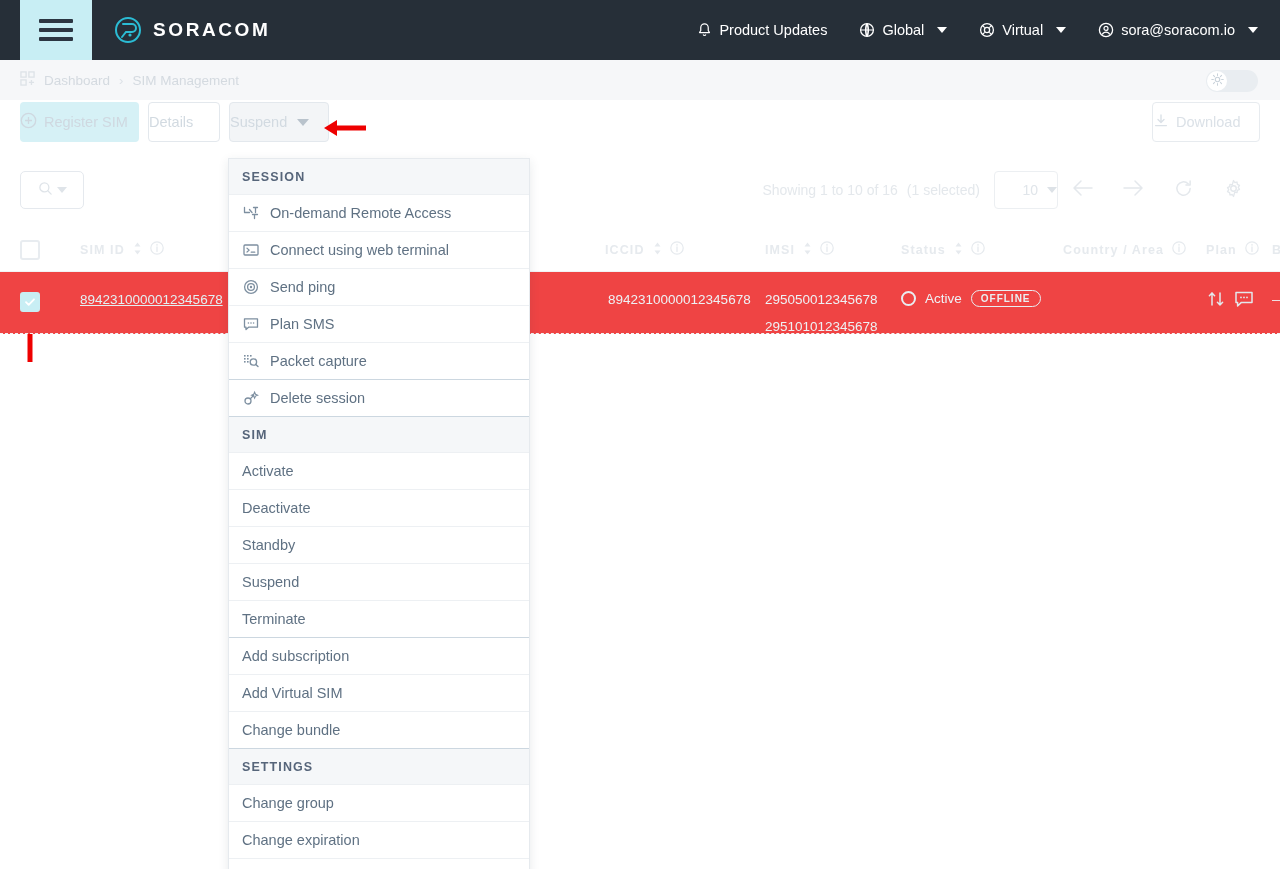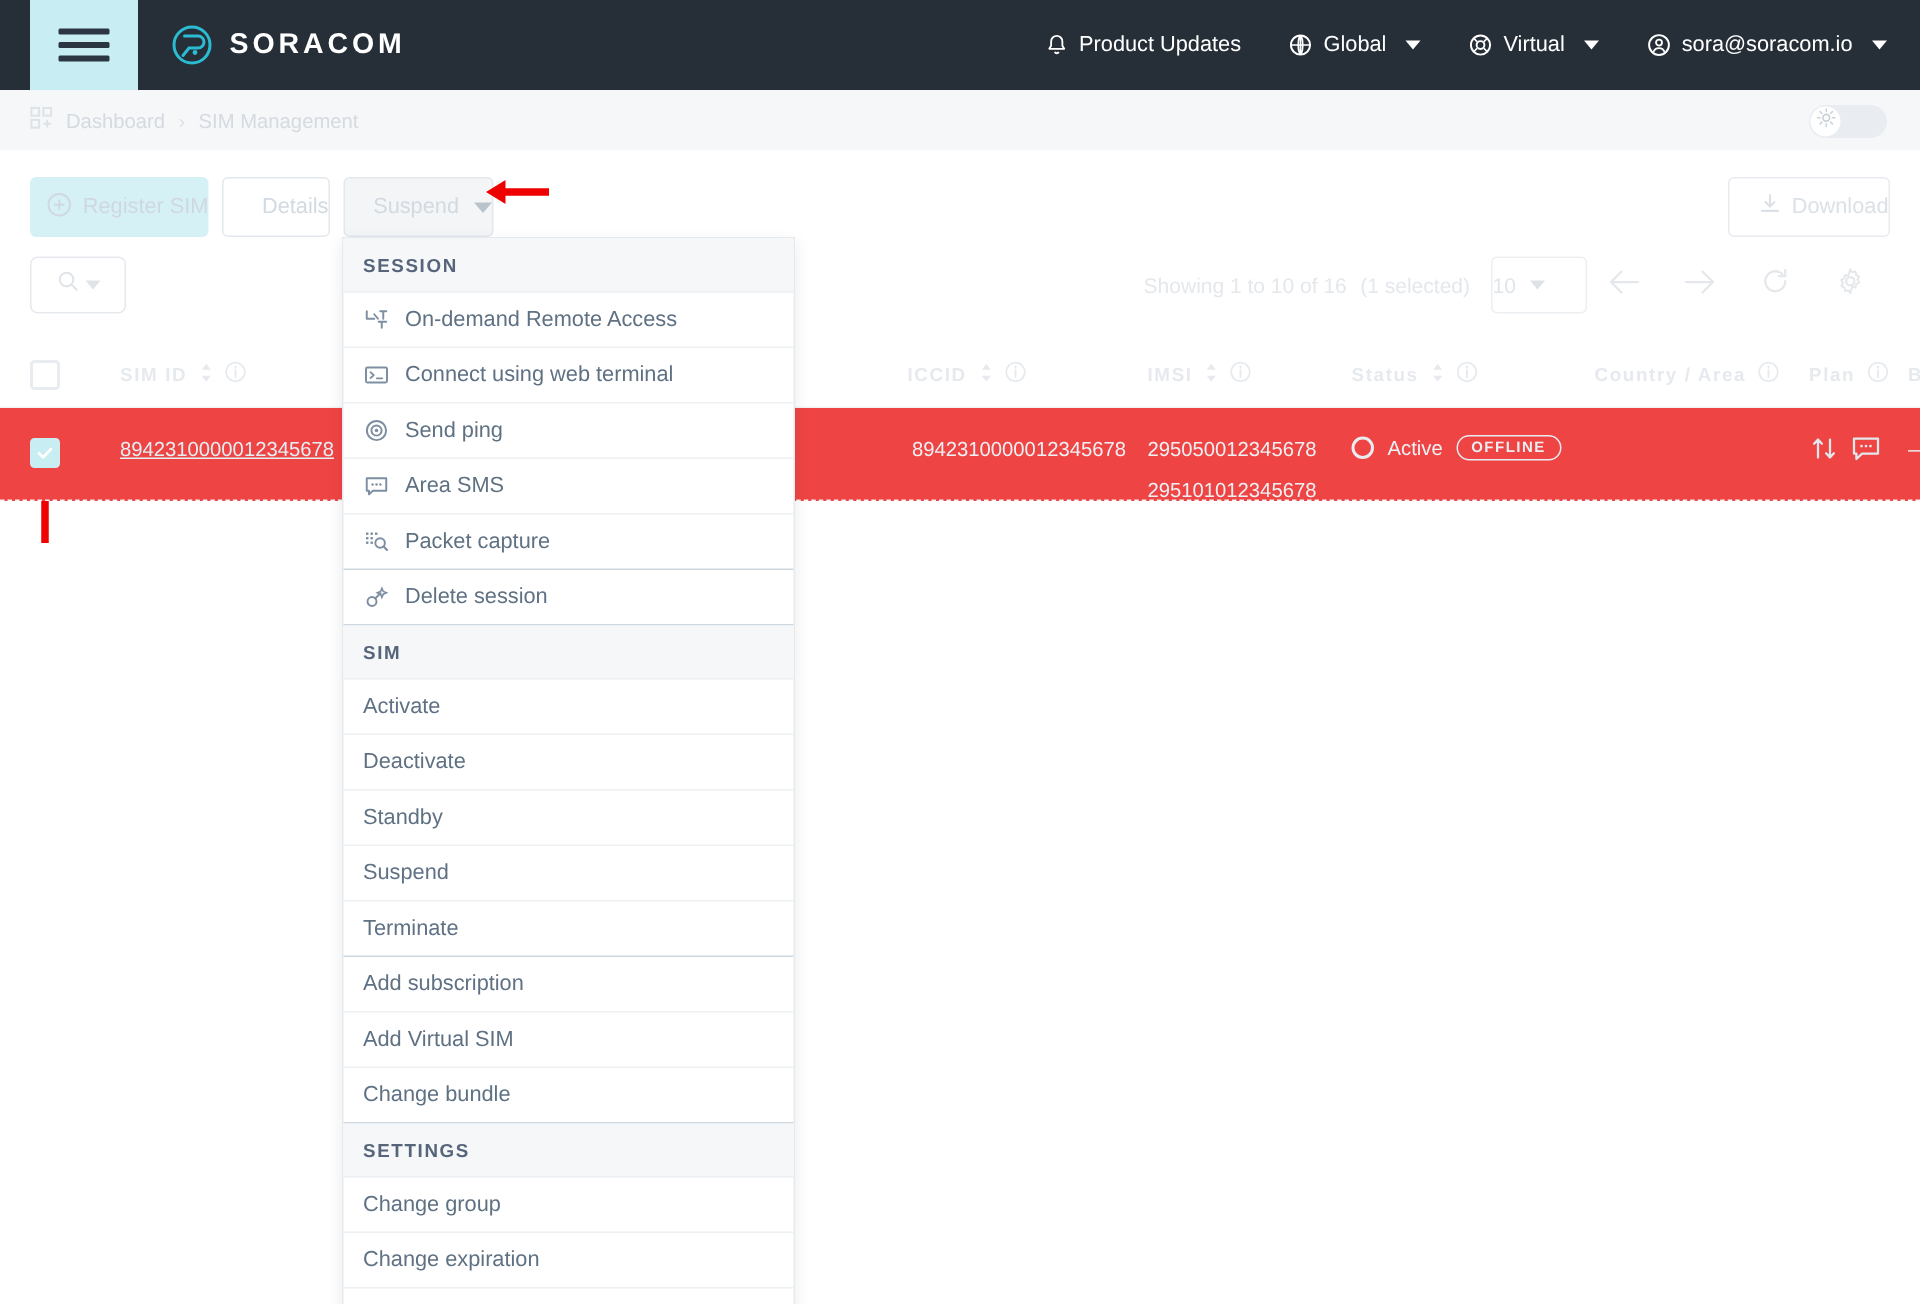--- a/index.html
+++ b/index.html
@@ -27,40 +27,40 @@
   
   .breadcrumb-bar { position:absolute; left:0; top:60px; width:1280px; height:40px; background:#f6f7f9; display:flex; align-items:center; padding-left:20px; }
   .bc { display:flex; align-items:center; gap:9px; font-size:13.5px; color:#d4dae0; }
   .bc a { color:#d4dae0; text-decoration:none; cursor:pointer; }
   .bc .sep { color:#dde2e7; font-size:13px; }
   .theme-toggle { position:absolute; right:22px; top:70px; width:52px; height:22px; background:#e9edf1; border-radius:11px; cursor:pointer; }
   .theme-toggle .knob { position:absolute; left:1px; top:1px; width:20px; height:20px; border-radius:50%; background:#ffffff; display:flex; align-items:center; justify-content:center; }
 
   
   .toolbar { position:absolute; left:0; top:100px; width:1280px; height:60px; background:#ffffff; }
-  .btn { position:absolute; top:118px; height:40px; border-radius:4px; display:flex; align-items:center; justify-content:flex-end; gap:7px; font-size:14.5px; cursor:pointer; }
+  .btn { position:absolute; top:102px; height:40px; border-radius:4px; display:flex; align-items:center; justify-content:flex-start; gap:7px; font-size:14.5px; cursor:pointer; }
   .btn-register { left:20px; width:119px; background:#d6f1f6; color:#cfd8e0; }
   .btn-details  { left:148px; width:72px; background:#fff; border:1px solid #e3e8ed; color:#d2dae1; }
   .btn-actions  { left:229px; width:100px; background:#f3f5f7; border:1px solid #e3e8ed; color:#d2dae1; }
   .btn-actions .caret { width:0;height:0;border-left:6px solid transparent;border-right:6px solid transparent;border-top:7px solid #b9c3cc; margin-left:3px;}
   .btn-download { left:1152px; width:108px; background:#fff; border:1px solid #e7ebef; color:#dbe1e7; }
 
   
   .arrow { position:absolute; }
   .arrow-actions { left:322px; top:116px; }
   .arrow-checkbox { left:18px; top:318px; }
   .arrow-expiration { left:355px; top:830px; }
 
   
   .searchbox { position:absolute; left:20px; top:171px; width:64px; height:38px; border:1px solid #e5e9ee; border-radius:5px; display:flex; align-items:center; justify-content:center; gap:4px; cursor:pointer; }
   .searchbox .caret { width:0;height:0;border-left:5px solid transparent;border-right:5px solid transparent;border-top:6px solid #dfe4e9;}
   .pagination { position:absolute; right:22px; top:170px; height:40px; display:flex; align-items:center; gap:0; }
   .showing { font-size:14px; color:#e4e8ec; white-space:nowrap; }
   .selcount { font-size:14px; color:#e4e8ec; margin-left:9px; white-space:nowrap; }
-  .pagesize { margin-left:14px; width:64px; height:38px; border:1px solid #eceff2; border-radius:4px; display:flex; align-items:center; justify-content:flex-start; gap:9px; font-size:14px; color:#e0e5ea; cursor:pointer; }
+  .pagesize { margin-left:14px; width:64px; height:38px; border:1px solid #eceff2; border-radius:4px; display:flex; align-items:center; justify-content:flex-end; gap:9px; font-size:14px; color:#e0e5ea; cursor:pointer; }
   .pagesize .caret { width:0;height:0;border-left:5px solid transparent;border-right:5px solid transparent;border-top:6px solid #dde2e7;}
   .pgicon { width:50px; height:38px; display:flex; align-items:center; justify-content:center; cursor:pointer; }
 
   
   .table { position:absolute; left:0; top:228px; width:1280px; }
   .thead { height:44px; border-bottom:1px solid #f1f3f5; display:flex; align-items:center; position:relative; }
   .th { position:absolute; display:flex; align-items:center; gap:8px; font-size:12.5px; font-weight:700; letter-spacing:1.1px; color:#e6eaee; white-space:nowrap; }
   .cbcell { position:absolute; left:20px; }
   .cb { width:20px; height:20px; border:2px solid #e8ecf0; border-radius:3px; background:#fff; cursor:pointer; }
   .cb.checked { background:#c8eef4; border-color:#c8eef4; display:flex; align-items:center; justify-content:center; }
@@ -413,21 +413,21 @@
 
   <div class="menu-item">
     <span class="mi-icon">
       <svg width="16" height="16" viewBox="0 0 16 16">
           <path d="M1.5 2.8h13v8.4H5.6L3 13.6v-2.4H1.5z" fill="none" stroke="#7d8fa0" stroke-width="1.3" stroke-linejoin="round"></path>
           <circle cx="5.4" cy="7" r=".8" fill="#7d8fa0"></circle>
           <circle cx="8" cy="7" r=".8" fill="#7d8fa0"></circle>
           <circle cx="10.6" cy="7" r=".8" fill="#7d8fa0"></circle>
         </svg>
     </span>
-    <span>Area SMS</span>
+    <span>Plan SMS</span>
   </div>
 
   <div class="menu-item grp-end">
     <span class="mi-icon">
       <svg width="16" height="16" viewBox="0 0 16 16">
           <g fill="#7d8fa0">
             <rect x="1" y="2" width="1.6" height="1.6"></rect>
             <rect x="4" y="2" width="1.6" height="1.6"></rect>
             <rect x="7" y="2" width="1.6" height="1.6"></rect>
             <rect x="1" y="5" width="1.6" height="1.6"></rect>

